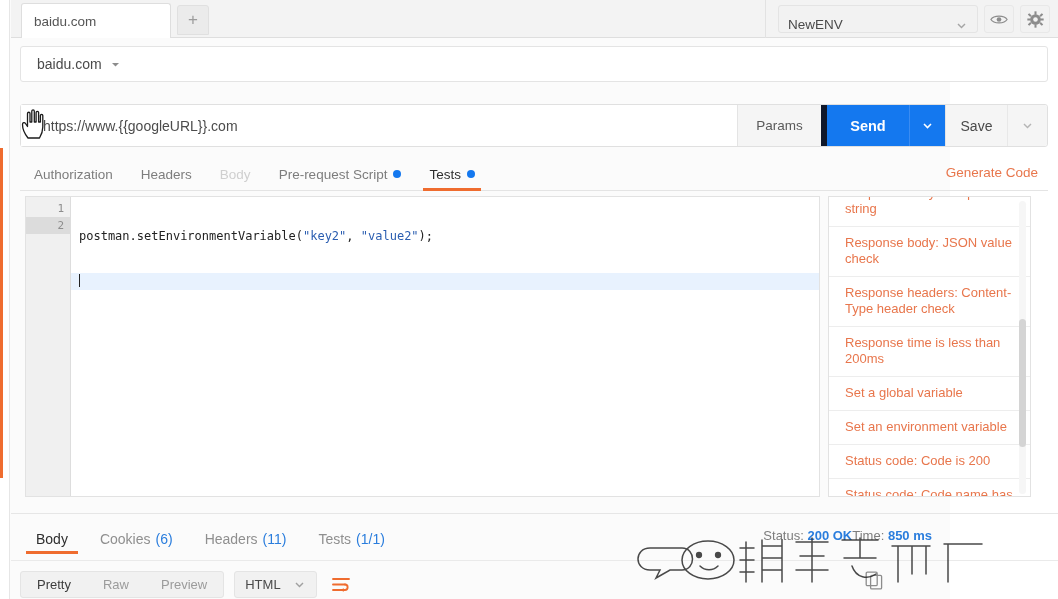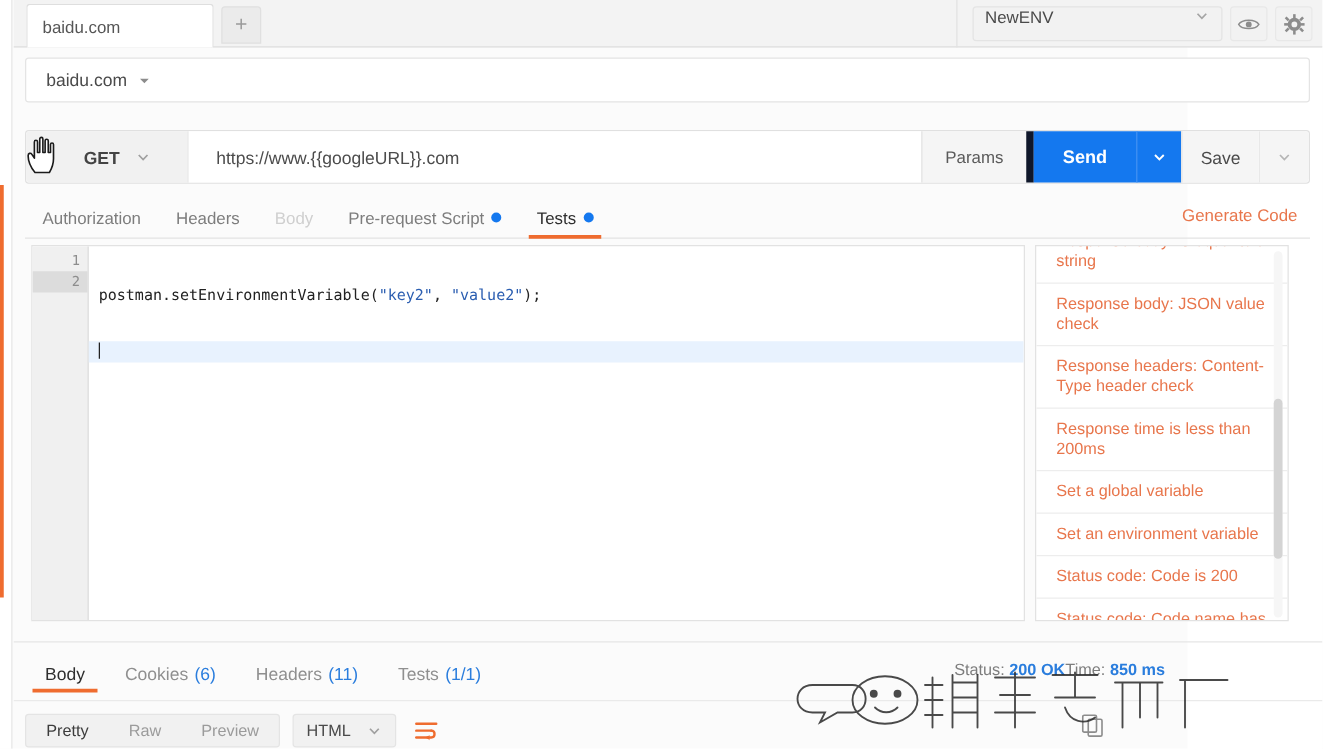--- a/index.html
+++ b/index.html
@@ -62,21 +62,21 @@
     position: absolute; right: 8px; top: 0;
     height: 38px; display: flex; align-items: center; gap: 6px;
     padding-left: 12px;
     border-left: 1px solid #e2e2e2;
   }
   .env-select {
     width: 200px; height: 28px;
     background: #f2f2f2;
     border: 1px solid #e4e4e4;
     border-radius: 3px;
-    display: flex; align-items: flex-start; justify-content: space-between;
+    display: flex; align-items: flex-end; justify-content: space-between;
     padding: 0 9px;
     font-size: 13.5px; color: #4a4a4a;
   }
   .icon-btn {
     width: 30px; height: 28px;
     background: #f2f2f2;
     border: 1px solid #e8e8e8;
     border-radius: 3px;
     display: flex; align-items: center; justify-content: center;
   }
@@ -387,26 +387,20 @@
   </div>
 
   <div class="collection-bar">
     <span>baidu.com</span>
     <svg width="11" height="11" viewBox="0 0 11 11">
       <path d="M2 4 L5.5 7.6 L9 4" fill="#8c8c8c"></path>
     </svg>
   </div>
 
   <div class="url-bar">
-    <div class="method-box">
-      <span>GET</span>
-      <svg width="13" height="13" viewBox="0 0 13 13">
-        <path d="M3 5 L6.5 8.6 L10 5" fill="none" stroke="#a0a0a0" stroke-width="1.4"></path>
-      </svg>
-    </div>
     <input class="url-input" type="text" value="https://www.{{googleURL}}.com" style="">
     <div class="params-btn">
       <span>Params</span>
     </div>
     <div class="send-btn">
       <span>Send</span>
     </div>
     <div class="send-caret">
       <svg width="13" height="13" viewBox="0 0 13 13">
         <path d="M3 5 L6.5 8.6 L10 5" fill="none" stroke="#ffffff" stroke-width="1.5"></path>

